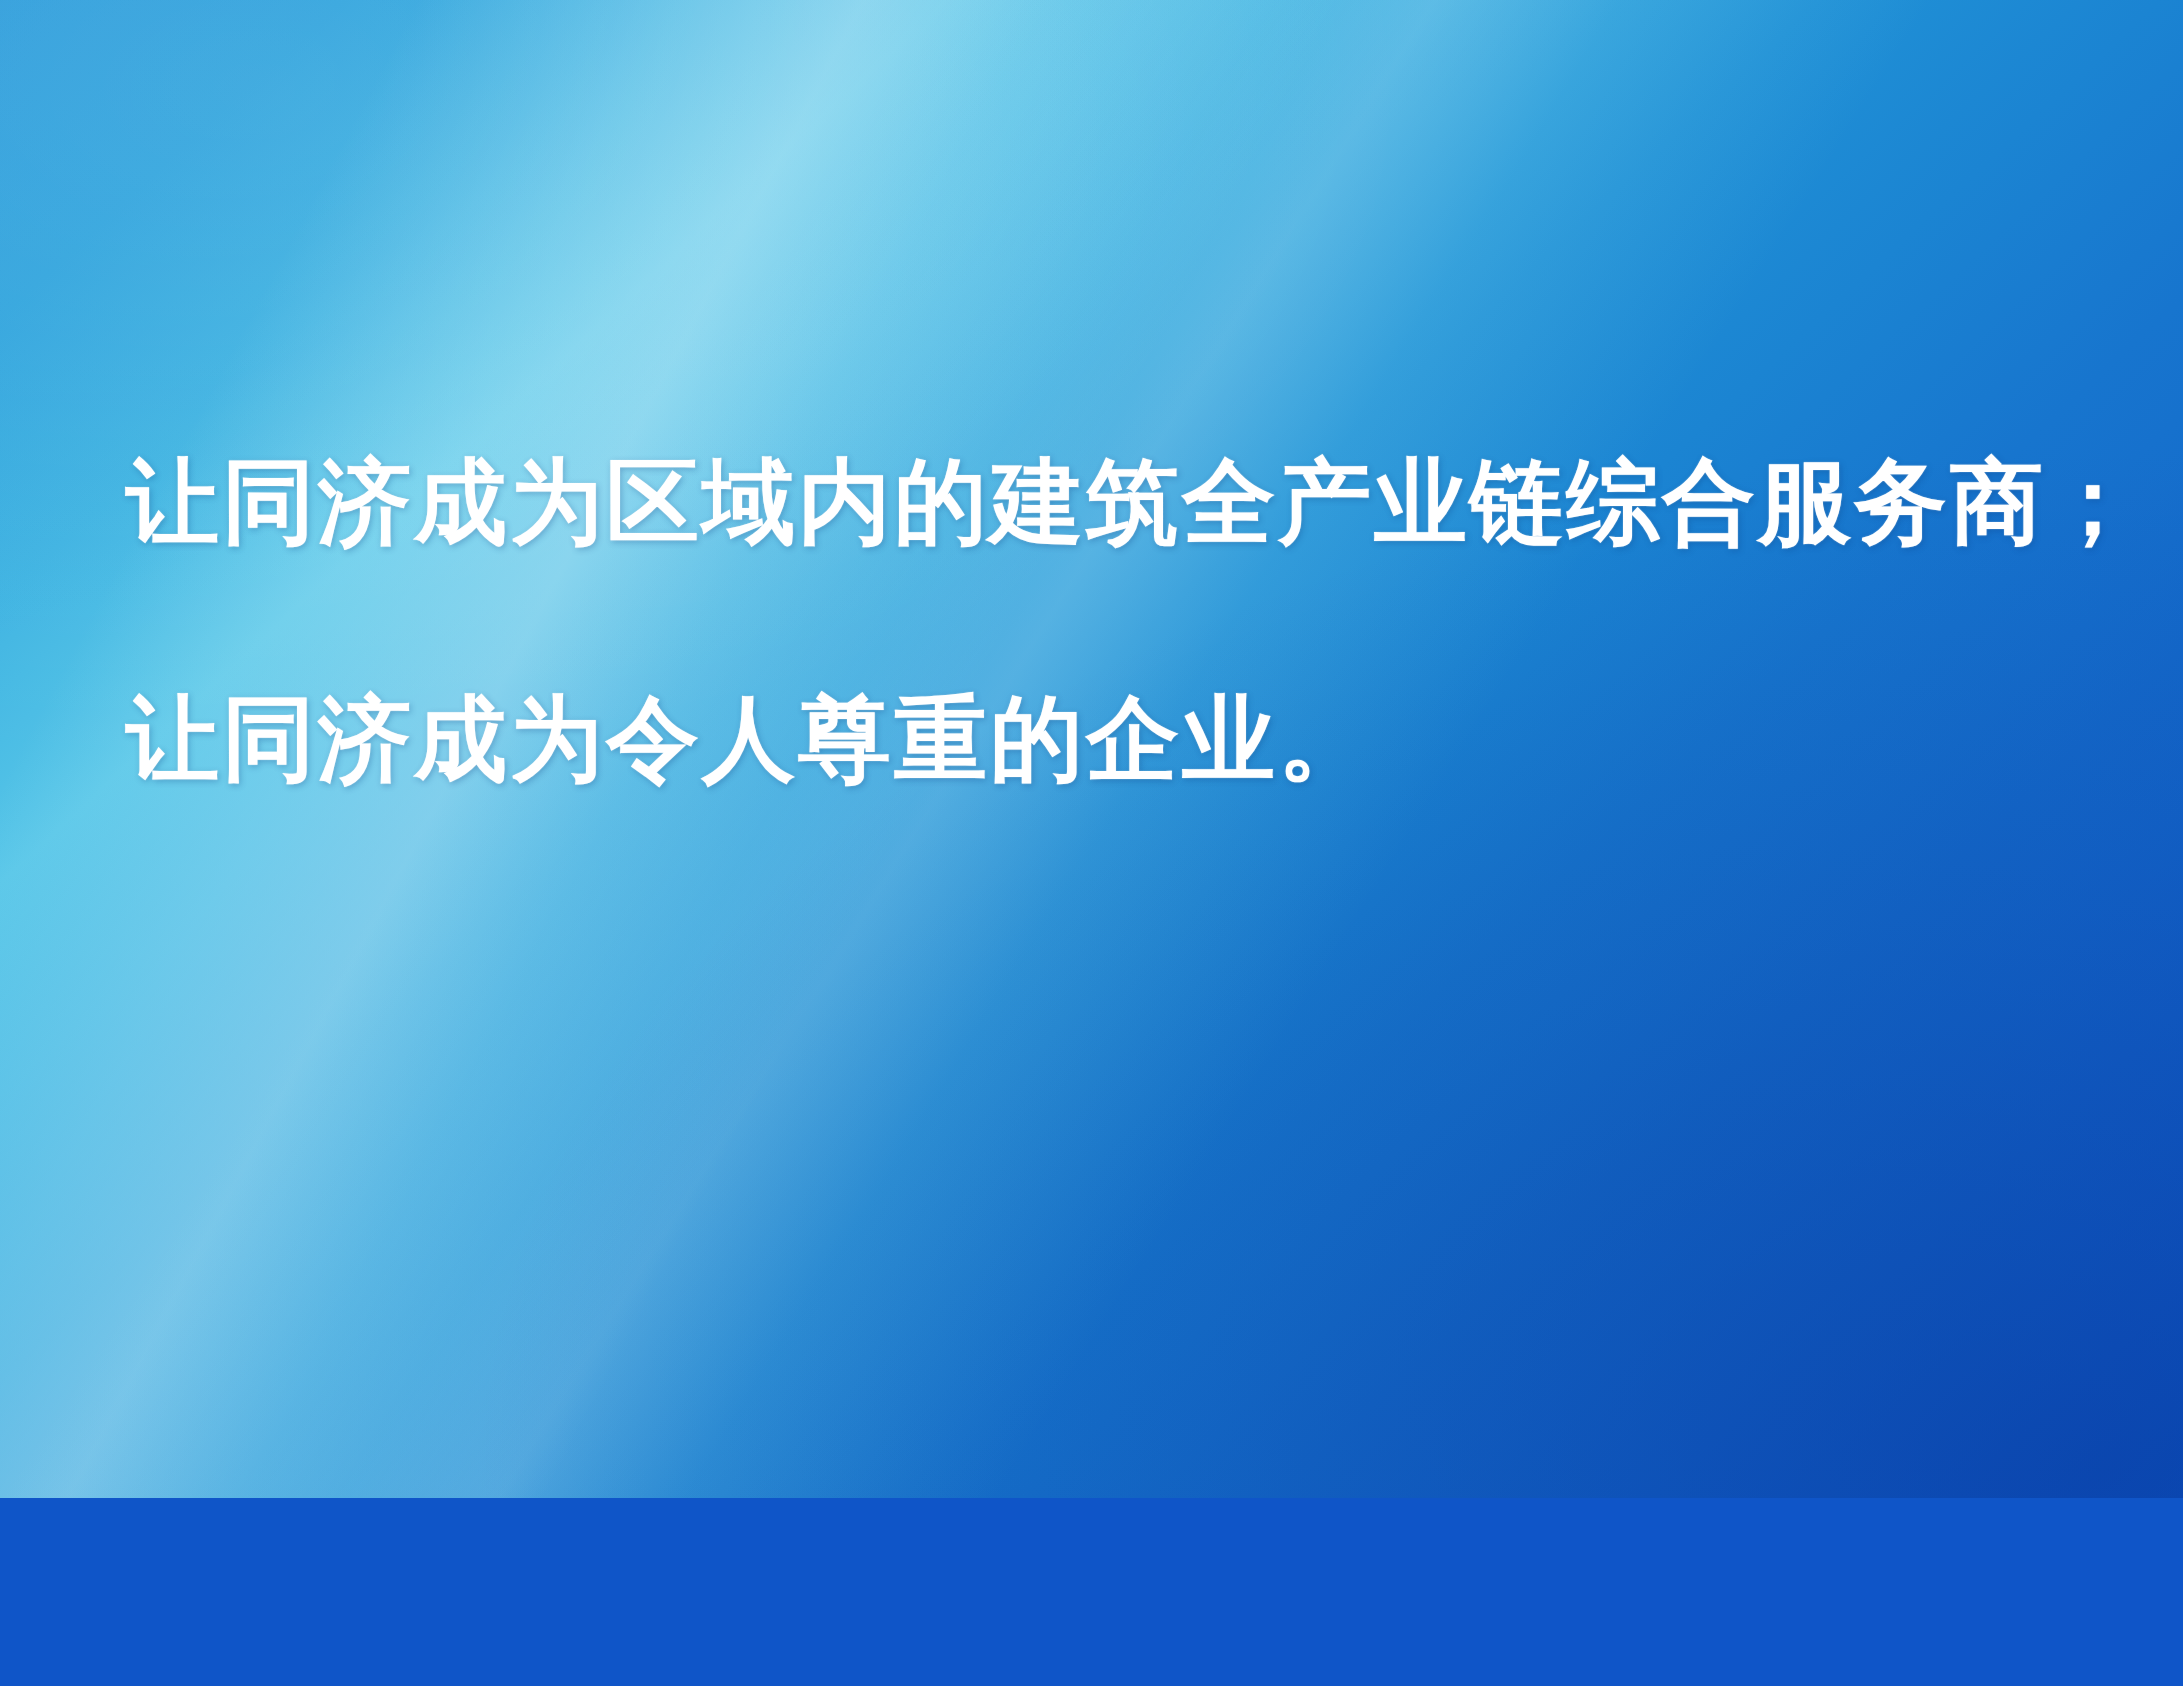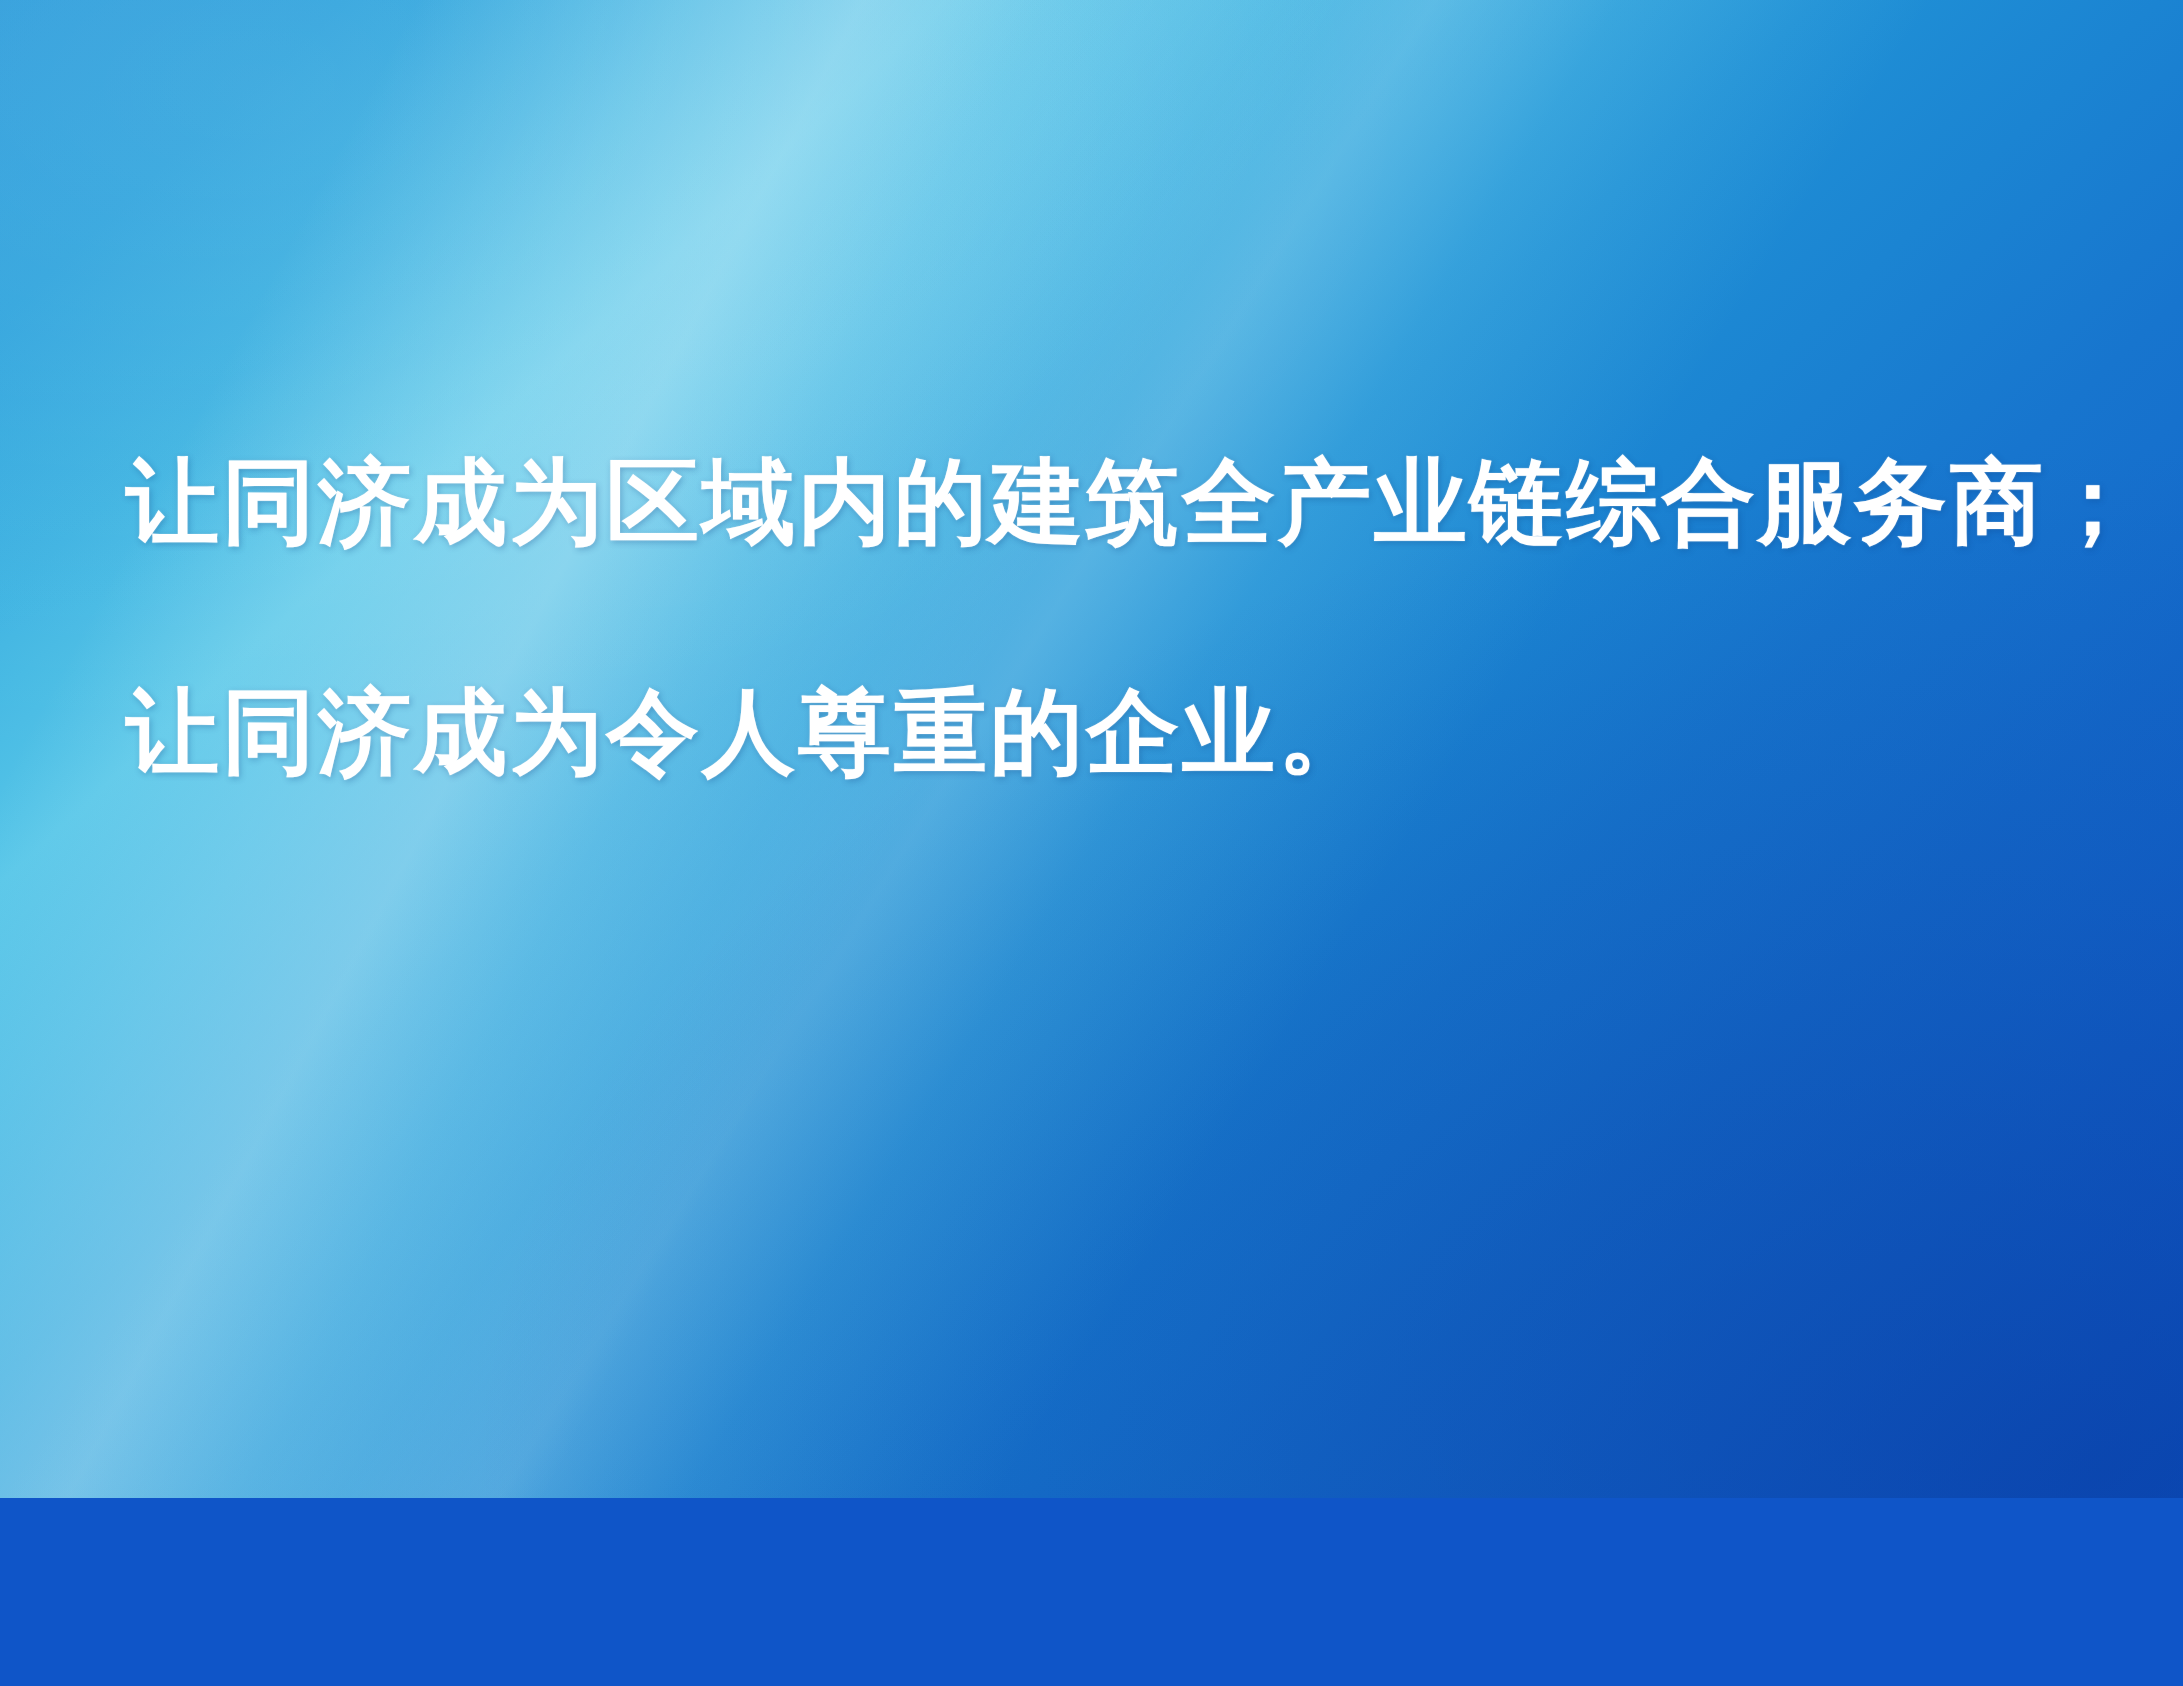--- a/index.html
+++ b/index.html
@@ -103,21 +103,20 @@
     white-space: nowrap;
     margin: 0 0 131px 0;
     text-shadow:
        0 0 1.5px rgba(255,255,255,0.55),
        1.5px 2.3px 6.8px rgba(10,60,130,0.30);
     -webkit-font-smoothing: antialiased;
   }
 
   .vision-line:last-child {
     margin-bottom: 0;
-    font-family: Liberation Mono, monospace;
   }
 </style>
 </head>
 <body>
 
 <div id="slide">
 
   <div class="bg-layer bg-base"></div>
   <div class="bg-layer bg-tint"></div>
   <div class="bg-layer bg-sheen-a"></div>

